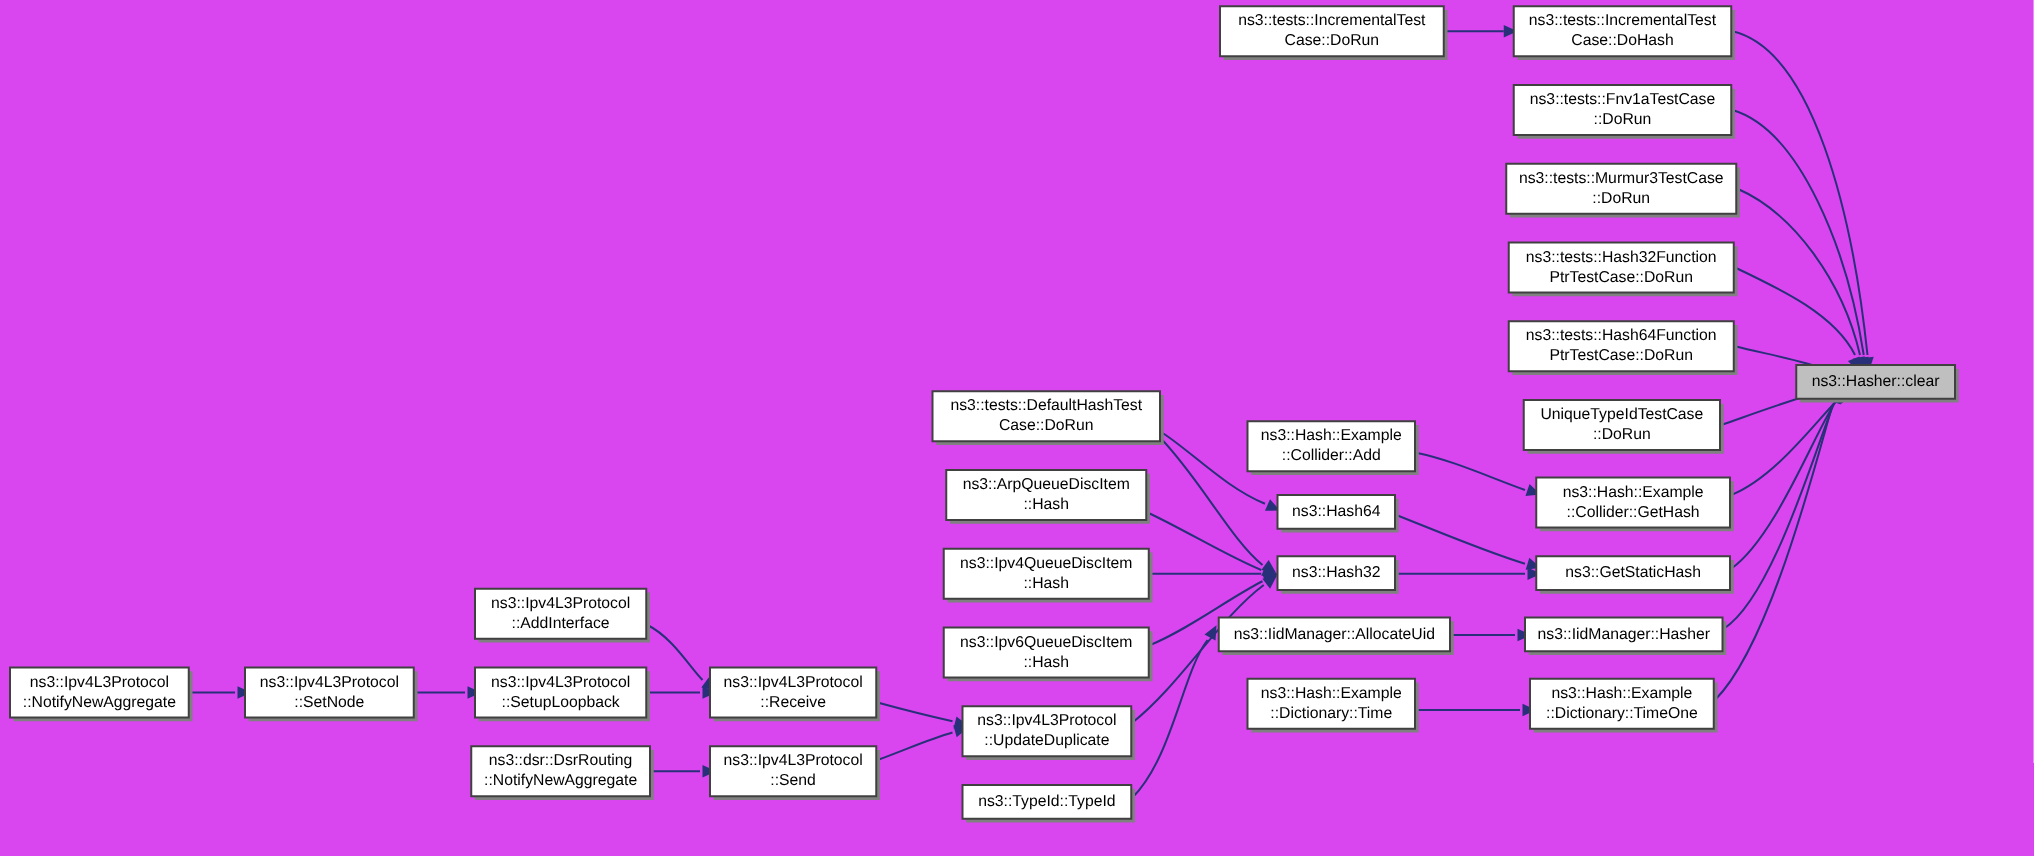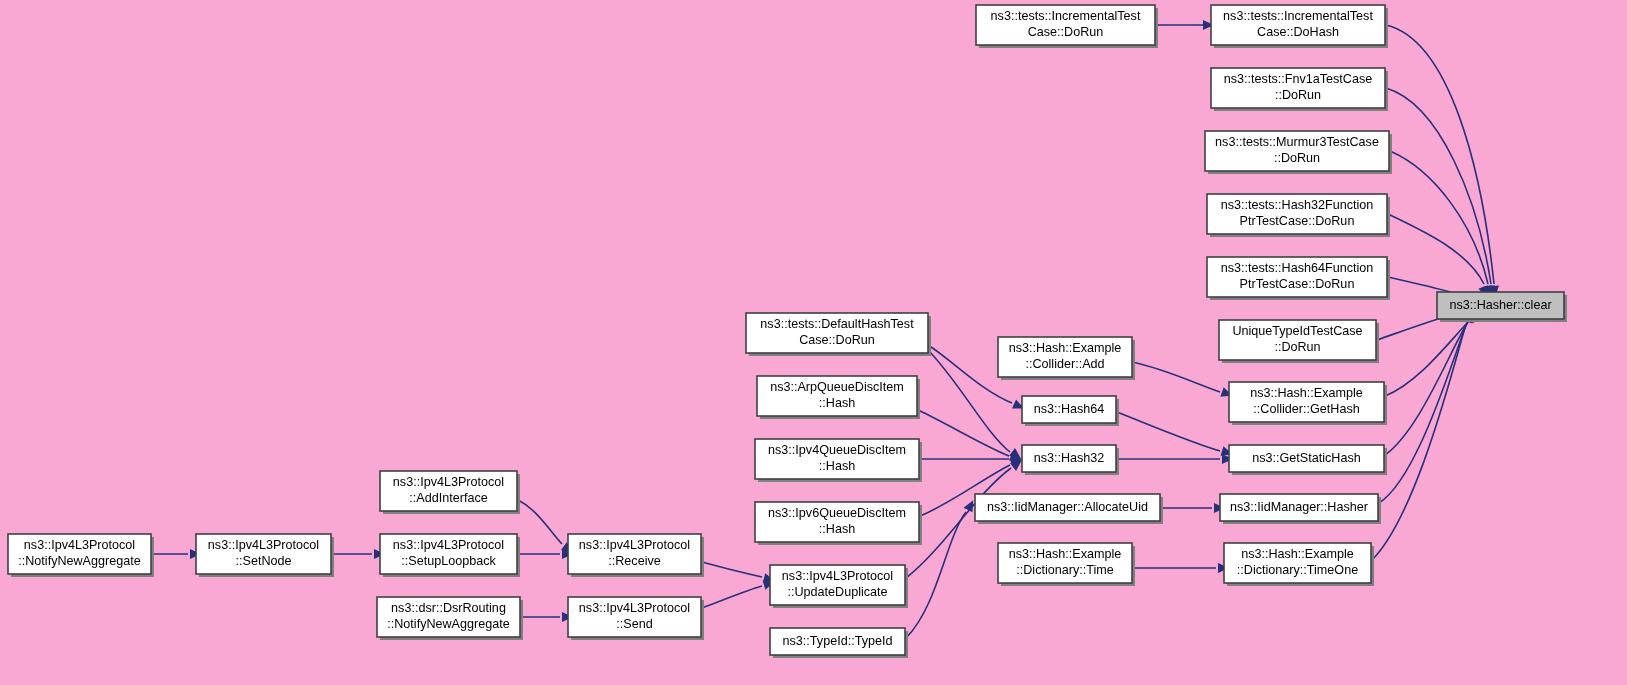--- a/index.html
+++ b/index.html
@@ -4,21 +4,21 @@
 <style>
   html, body {
     margin: 0;
     padding: 0;
     background: #ffffff;
   }
   #graph-root {
     position: relative;
     width: 1627px;
     height: 685px;
-    background: #f9a8d4;
+    background: #d946ef;
     font-family: "Liberation Sans", sans-serif;
     overflow: hidden;
   }
   svg.graph-canvas {
     position: absolute;
     left: 0;
     top: 0;
     width: 1627px;
     height: 685px;
   }

